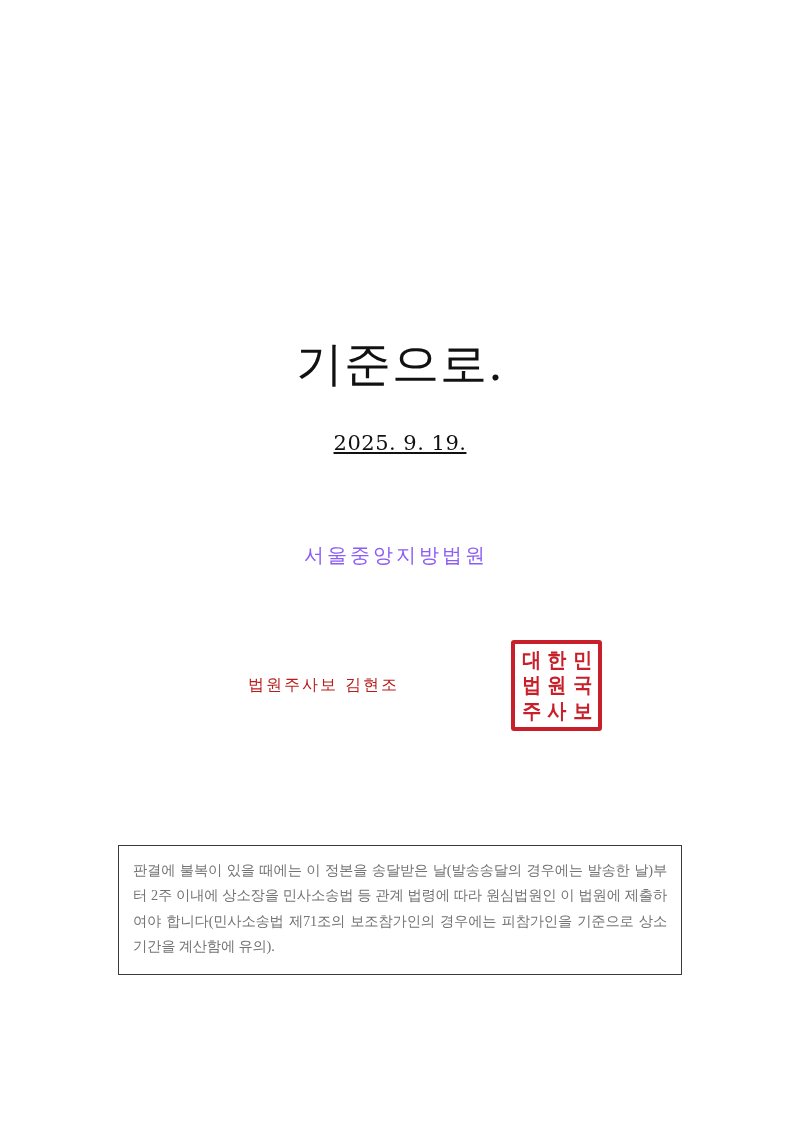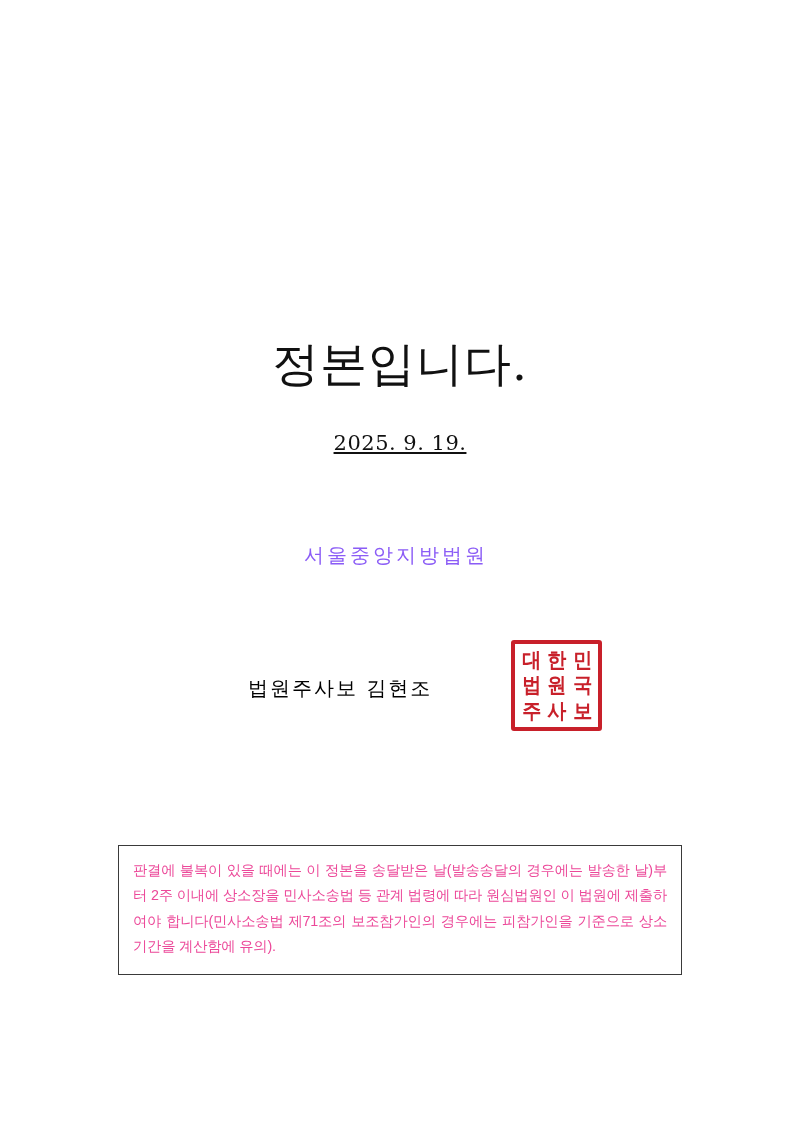--- a/index.html
+++ b/index.html
@@ -71,23 +71,23 @@
     top: 645px;
     left: 0;
     width: 800px;
     height: 90px;
   }
   .officer-name {
     position: absolute;
     top: 30px;
     left: 248px;
     font-family: "DejaVu Serif", "Liberation Serif", serif;
-    font-size: 20px;
+    font-size: 16px;
     letter-spacing: 2px;
-    color: #000000;
+    color: #b91c1c;
     white-space: nowrap;
   }
 
   
   .seal {
     position: absolute;
     left: 511px;
     top: 640px;
     width: 91px;
     height: 91px;
@@ -123,35 +123,35 @@
     position: absolute;
     left: 118px;
     top: 845px;
     width: 564px;
     box-sizing: border-box;
     border: 1px solid #3a3a3a;
     padding: 12px 14px 14px 14px;
     background: #ffffff;
   }
   .notice-text {
-    font-family: Liberation Sans, sans-serif;
+    font-family: Liberation Serif, serif;
     font-size: 14.3px;
     line-height: 1.78;
-    color: #ec4899;
+    color: #737373;
     text-align: justify;
     word-break: break-all;
     letter-spacing: -0.2px;
   }
 </style>
 </head>
 <body>
 
 <div class="page">
 
-  <div class="cert-title">정본입니다.</div>
+  <div class="cert-title">기준으로.</div>
 
   <div class="cert-date">2025. 9. 19.</div>
 
   <div class="court-name">서울중앙지방법원</div>
 
   <div class="officer-row">
     <div class="officer-name">법원주사보  김현조</div>
   </div>
 
   <div class="seal">

